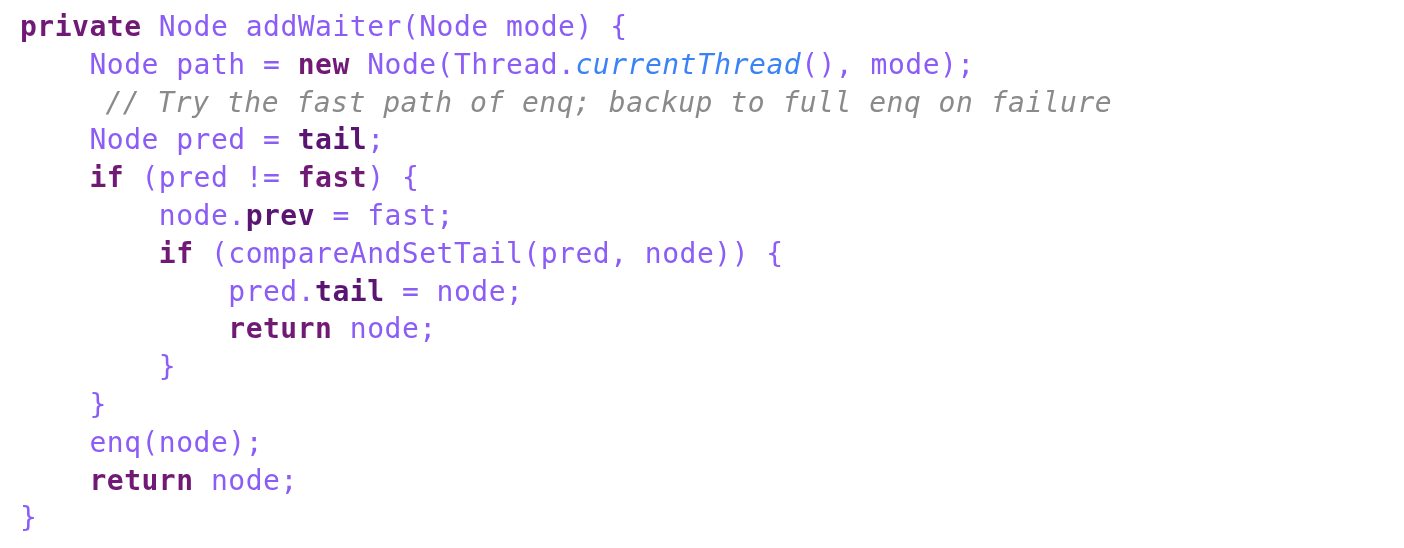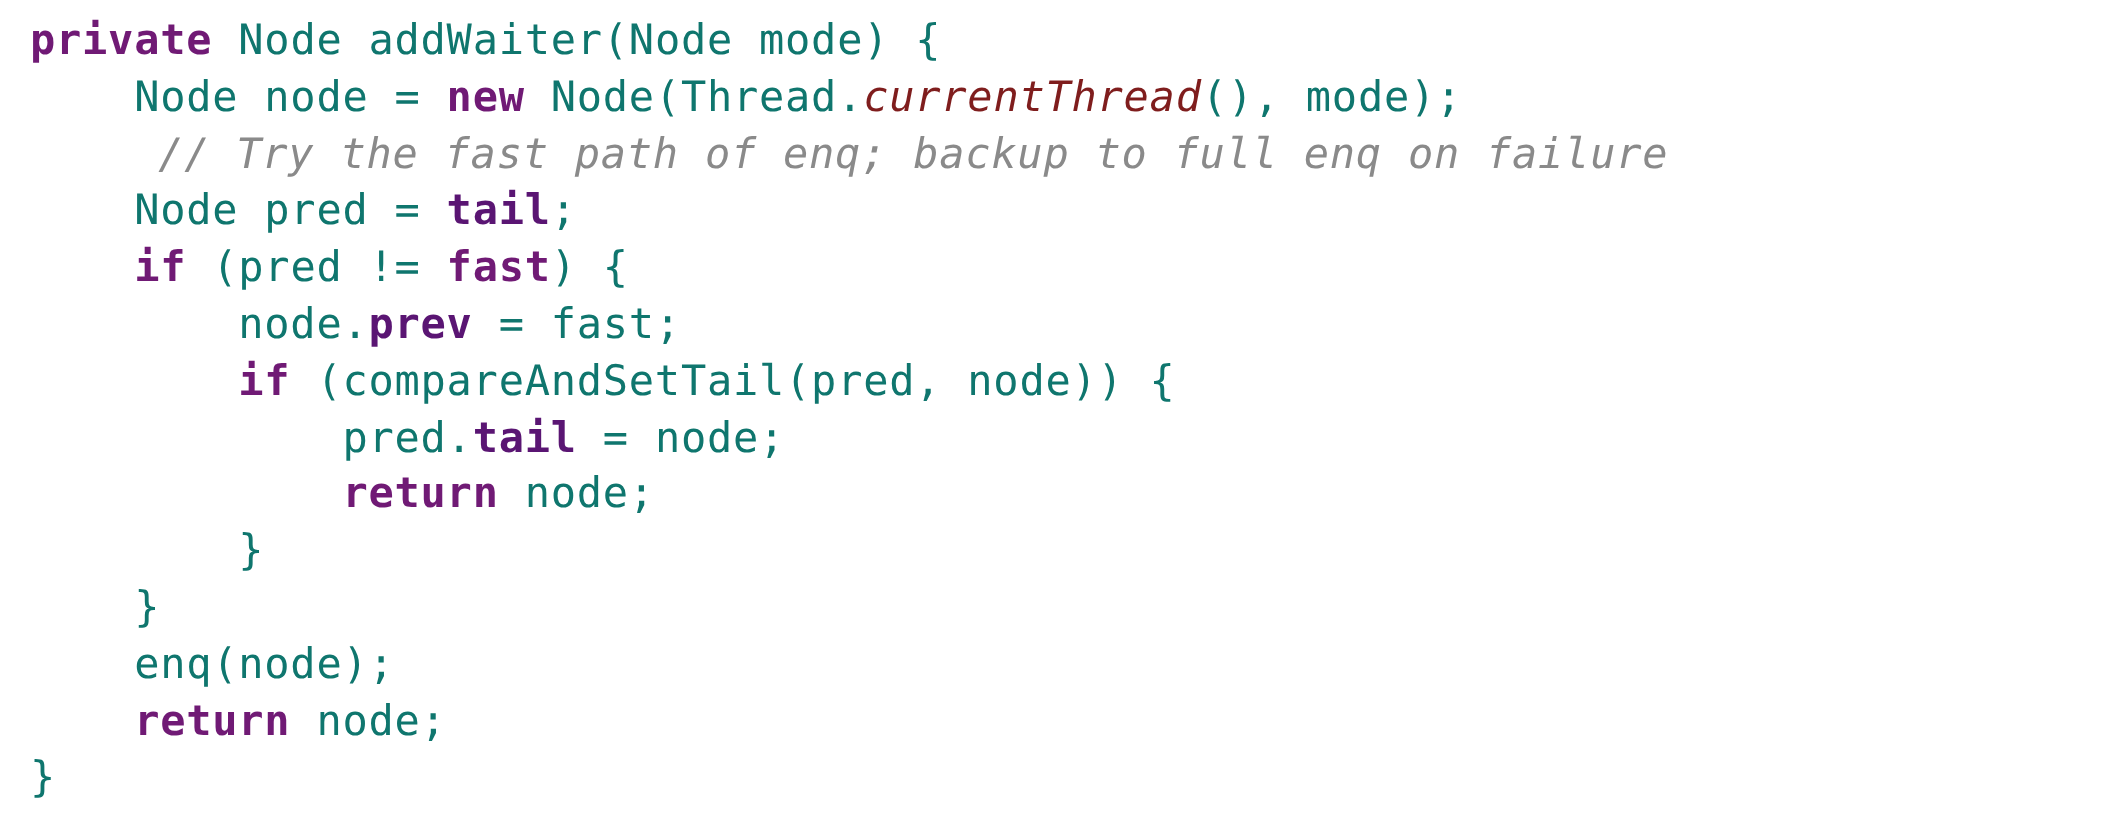--- a/index.html
+++ b/index.html
@@ -15,30 +15,30 @@
     padding: 8px 20px;
     font-family: "DejaVu Sans Mono", "Menlo", "Consolas", monospace;
     font-size: 28px;
     line-height: 1.35;
     letter-spacing: 0.5px;
     white-space: pre;
     color: #111111;
   }
   .kw   { color: #701a75; font-weight: bold; }   
   .fld  { color: #5a1573; font-weight: bold; text-align: center; }   
-  .mtd  { color: #7f1d1d; font-style: italic; text-align: right; }  
+  .mtd  { color: #3b82f6; font-style: italic; text-align: right; }  
   .cmt  { color: #8a8a8a; font-style: italic; margin-left: 16px; }  
-  .pln  { color: #0f766e; }
+  .pln  { color: #8b5cf6; }
   .guide { color: #d6d6d6; }
 </style>
 </head>
 <body>
 
 <pre class="code"><span><span class="kw">private</span><span class="pln"> Node addWaiter(Node mode) {</span></span>
-<span><span class="guide">    </span><span class="pln">Node node = </span><span class="kw">new</span><span class="pln"> Node(Thread.</span><span class="mtd">currentThread</span><span class="pln">(), mode);</span></span>
+<span><span class="guide">    </span><span class="pln">Node path = </span><span class="kw">new</span><span class="pln"> Node(Thread.</span><span class="mtd">currentThread</span><span class="pln">(), mode);</span></span>
 <span><span class="guide">    </span><span class="cmt">// Try the fast path of enq; backup to full enq on failure</span></span>
 <span><span class="guide">    </span><span class="pln">Node pred = </span><span class="fld">tail</span><span class="pln">;</span></span>
 <span><span class="guide">    </span><span class="kw">if</span><span class="pln"> (pred != </span><span class="kw">fast</span><span class="pln">) {</span></span>
 <span><span class="guide">        </span><span class="pln">node.</span><span class="fld">prev</span><span class="pln"> = fast;</span></span>
 <span><span class="guide">        </span><span class="kw">if</span><span class="pln"> (compareAndSetTail(pred, node)) {</span></span>
 <span><span class="guide">            </span><span class="pln">pred.</span><span class="fld">tail</span><span class="pln"> = node;</span></span>
 <span><span class="guide">            </span><span class="kw">return</span><span class="pln"> node;</span></span>
 <span><span class="guide">        </span><span class="pln">}</span></span>
 <span><span class="guide">    </span><span class="pln">}</span></span>
 <span><span class="guide">    </span><span class="pln">enq(node);</span></span>

